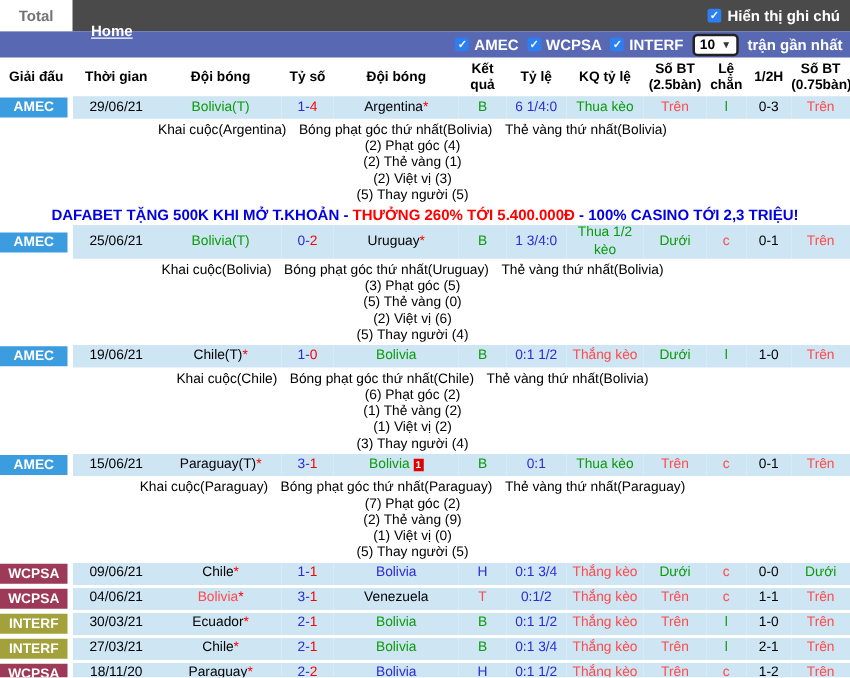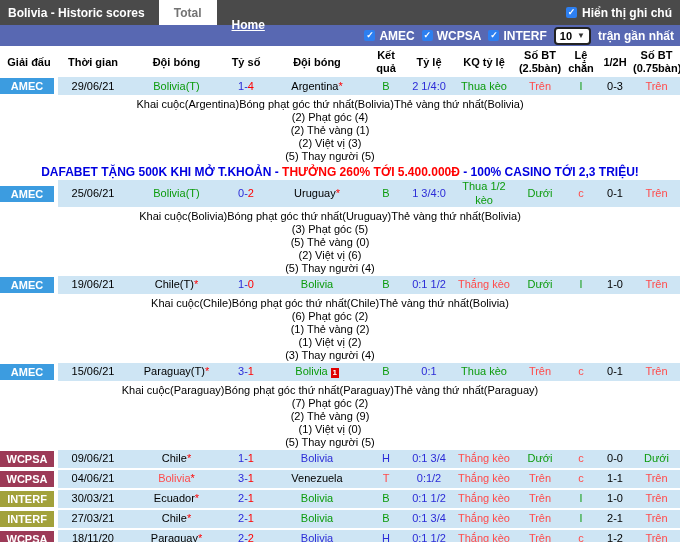--- a/index.html
+++ b/index.html
@@ -28,33 +28,32 @@
   table{border-collapse:collapse;table-layout:fixed;width:680px;font-size:11px;color:#000;}
   th{font-size:11px;font-weight:bold;padding:3px 0 2px 0;line-height:1.2;background:#fff;
      text-align:center;vertical-align:middle;overflow:hidden;}
   td{text-align:center;padding:0;vertical-align:middle;line-height:1.2;overflow:hidden;}
   .match-row td{background:#cee5f4;height:18px;border-bottom:2px solid #fff;}
   .match-row td.league-cell{background:#fff;}
   .badge{display:block;margin:0 4px 0 0;height:16px;line-height:16px;color:#fff;
          font-weight:bold;font-size:11px;text-align:center;}
   .detail-row td{background:#fff;padding:1px 0;}
   .detail-box{width:544px;text-align:center;line-height:13px;font-size:11px;}
-  .firsts{display:flex;justify-content:center;gap:0;white-space:nowrap;}
+  .firsts{display:flex;justify-content:center;gap:10px;white-space:nowrap;}
   .ad-row td{background:#fff;font-weight:bold;font-size:12px;height:16px;cursor:pointer;white-space:nowrap;}
   .star{color:#ff0000;}
   .redcard{display:inline-block;background:#e00000;color:#fff;font-size:8px;font-weight:bold;
            width:8px;height:10px;line-height:10px;margin-left:3px;text-align:center;}
 </style>
 </head>
 <body>
 
 <div class="wrap">
 
   <div class="topbar">
-    <div class="title">Bolivia - Historic scores</div>
     <div class="tab active">
       <span>Total</span>
     </div>
     <div class="tab link">
       <span>Home</span>
     </div>
     <div class="spacer"></div>
     <div class="note">
       <span class="cb">✓</span>
       <span>Hiển thị ghi chú</span>
@@ -115,21 +114,21 @@
     <tbody id="rows-body">
         <tr class="match-row">
           <td class="league-cell">
             <span class="badge" style="background: rgb(60, 156, 224);">AMEC</span>
           </td>
           <td>29/06/21</td>
           <td><span style="color: rgb(12, 155, 12);">Bolivia(T)</span></td>
           <td><span style="color: rgb(43, 43, 215);">1-</span><span style="color: rgb(255, 0, 0);">4</span></td>
           <td><span style="color: rgb(0, 0, 0);">Argentina</span><span class="star">*</span></td>
           <td style="color: rgb(12, 155, 12);">B</td>
-          <td style="color: rgb(43, 43, 215);">2 1/4:0</td>
+          <td style="color: rgb(43, 43, 215);">6 1/4:0</td>
           <td style="color: rgb(12, 155, 12);">Thua kèo</td>
           <td style="color: rgb(255, 75, 75);">Trên</td>
           <td style="color: rgb(12, 155, 12);">l</td>
           <td>0-3</td>
           <td style="color: rgb(255, 75, 75);">Trên</td>
         </tr>
         <tr class="detail-row">
           <td></td>
           <td colspan="11">
             <div class="detail-box">

